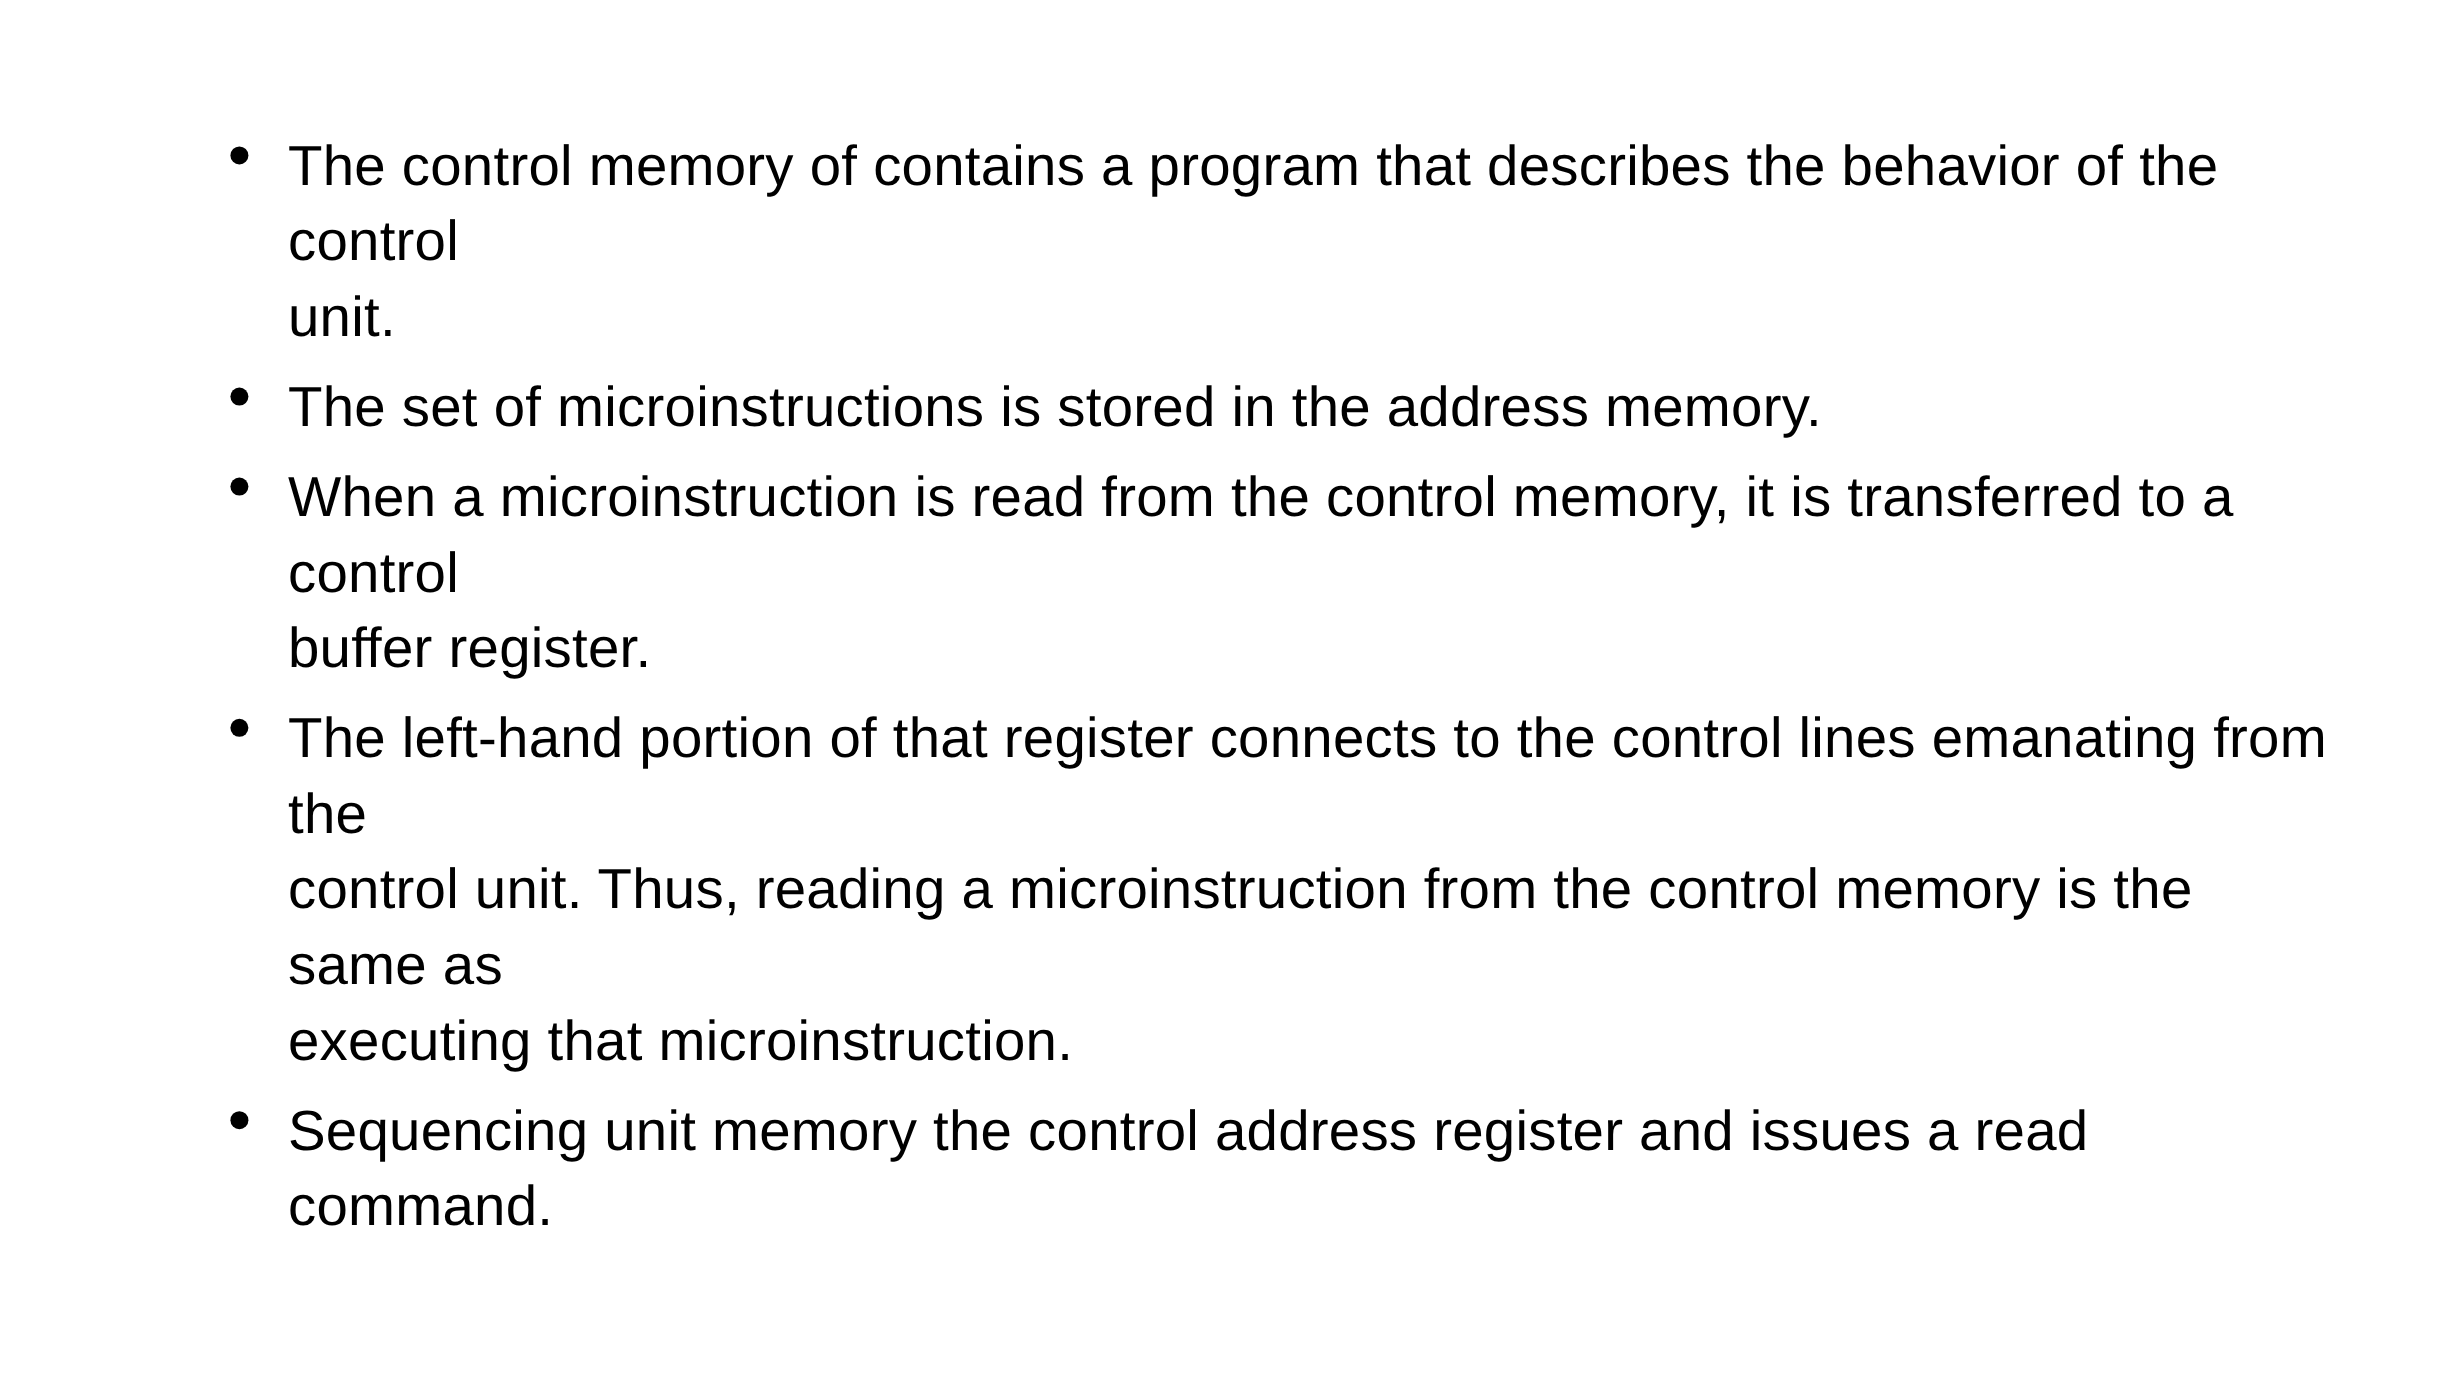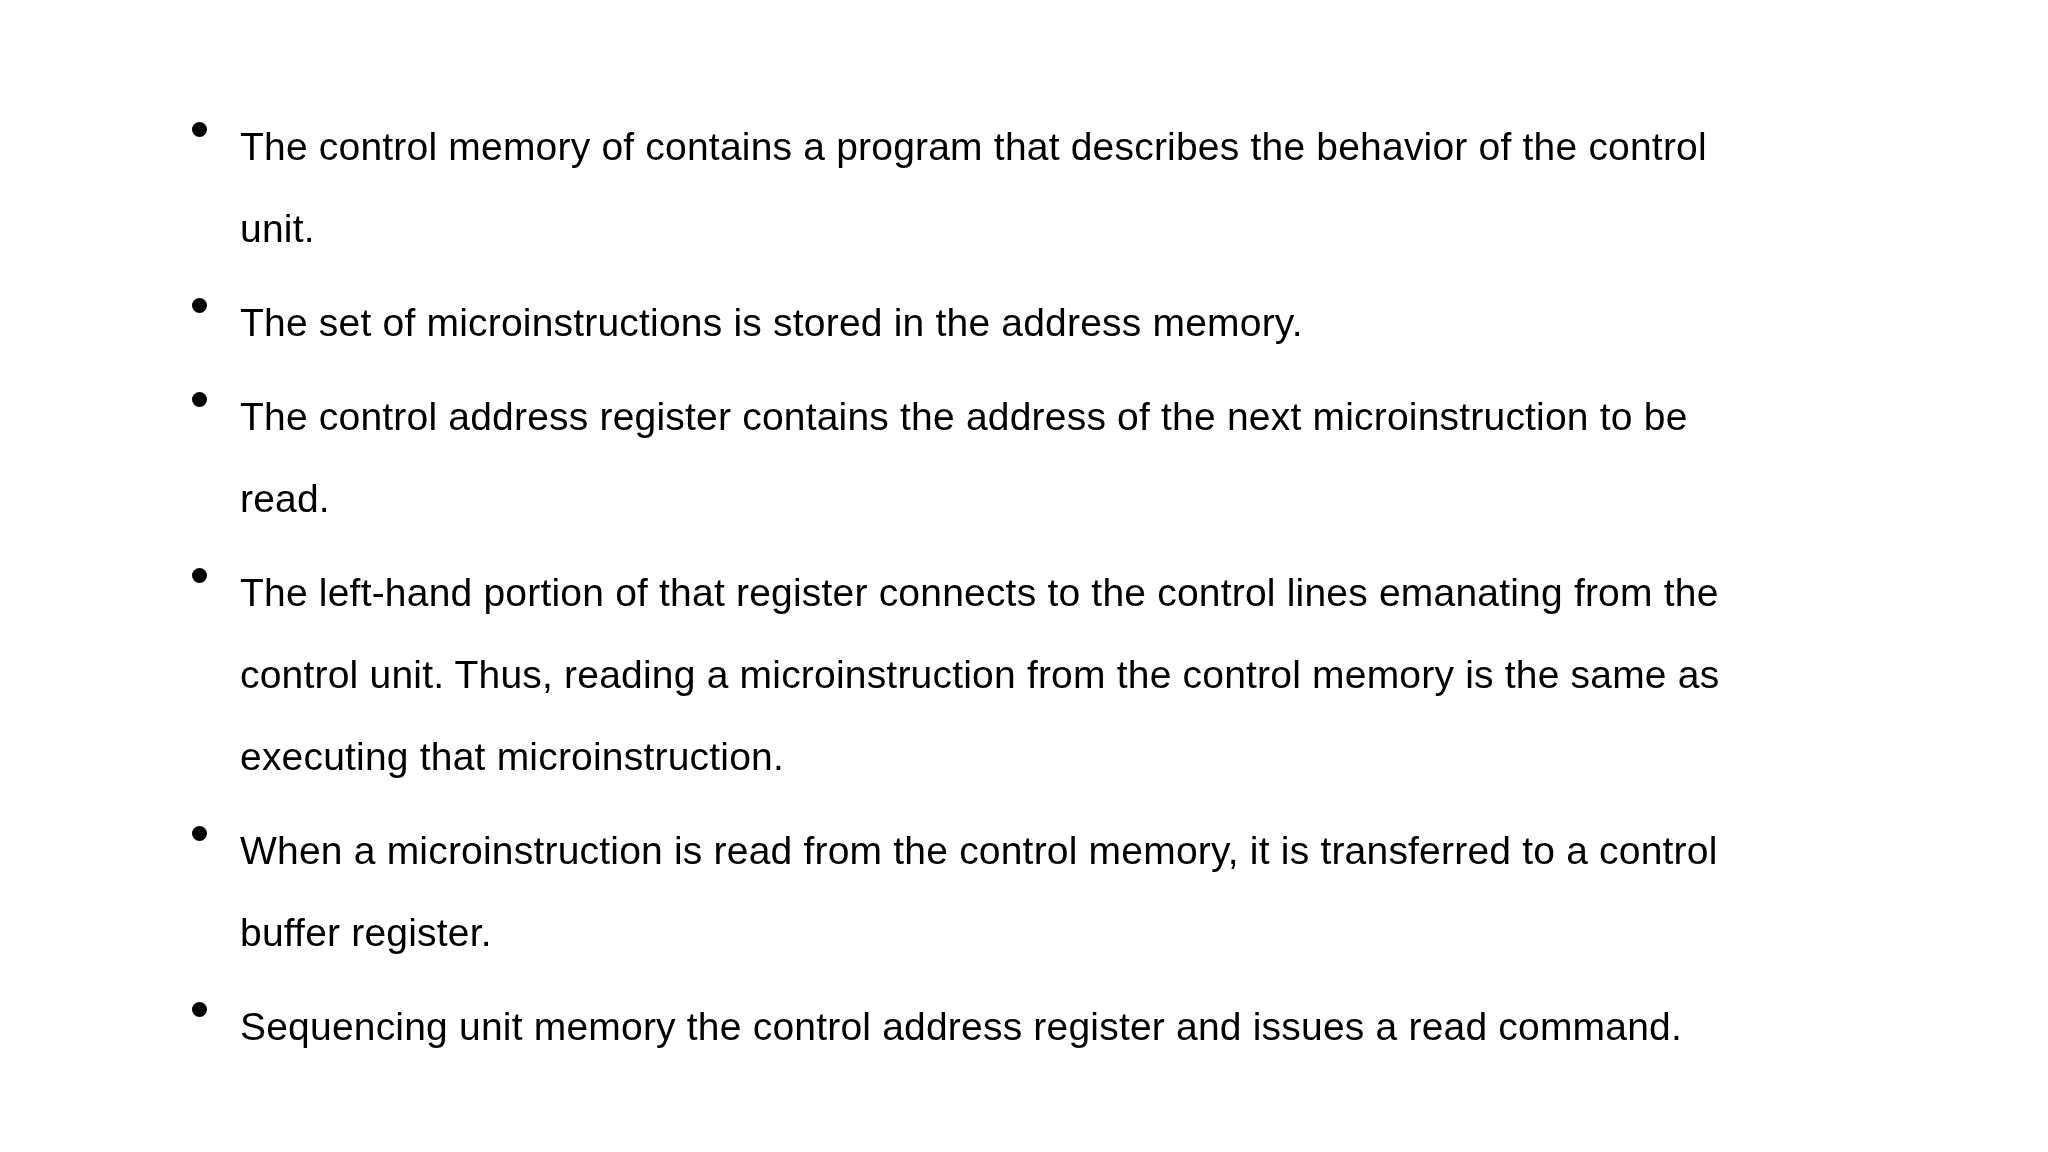--- a/index.html
+++ b/index.html
@@ -25,22 +25,22 @@
     margin: 0;
     padding: 0;
     position: absolute;
     left: 190px;
     top: 106px;
     width: 1760px;
   }
   .bullet-list li {
     position: relative;
     padding-left: 50px;
-    font-size: 39px;
-    line-height: 82px;
+    font-size: 47px;
+    line-height: 63px;
     margin: 0 0 12px 0;
     white-space: pre-line;
     letter-spacing: 0.2px;
   }
   .bullet-list li .dot {
     position: absolute;
     left: 2px;
     top: 16px;
     width: 15px;
     height: 15px;
@@ -49,22 +49,20 @@
   }
 </style>
 </head>
 <body>
 
 <div class="slide">
   <ul class="bullet-list">
       <li><span class="dot"></span><span class="txt">The control memory of contains a program that describes the behavior of the control
 unit.</span></li>
       <li><span class="dot"></span><span class="txt">The set of microinstructions is stored in the address memory.</span></li>
-      <li><span class="dot"></span><span class="txt">The control address register contains the address of the next microinstruction to be
-read.</span></li>
+      <li><span class="dot"></span><span class="txt">When a microinstruction is read from the control memory, it is transferred to a control
+buffer register.</span></li>
       <li><span class="dot"></span><span class="txt">The left-hand portion of that register connects to the control lines emanating from the
 control unit. Thus, reading a microinstruction from the control memory is the same as
 executing that microinstruction.</span></li>
-      <li><span class="dot"></span><span class="txt">When a microinstruction is read from the control memory, it is transferred to a control
-buffer register.</span></li>
       <li><span class="dot"></span><span class="txt">Sequencing unit memory the control address register and issues a read command.</span></li>
     </ul>
 </div>
 
 </body></html>

